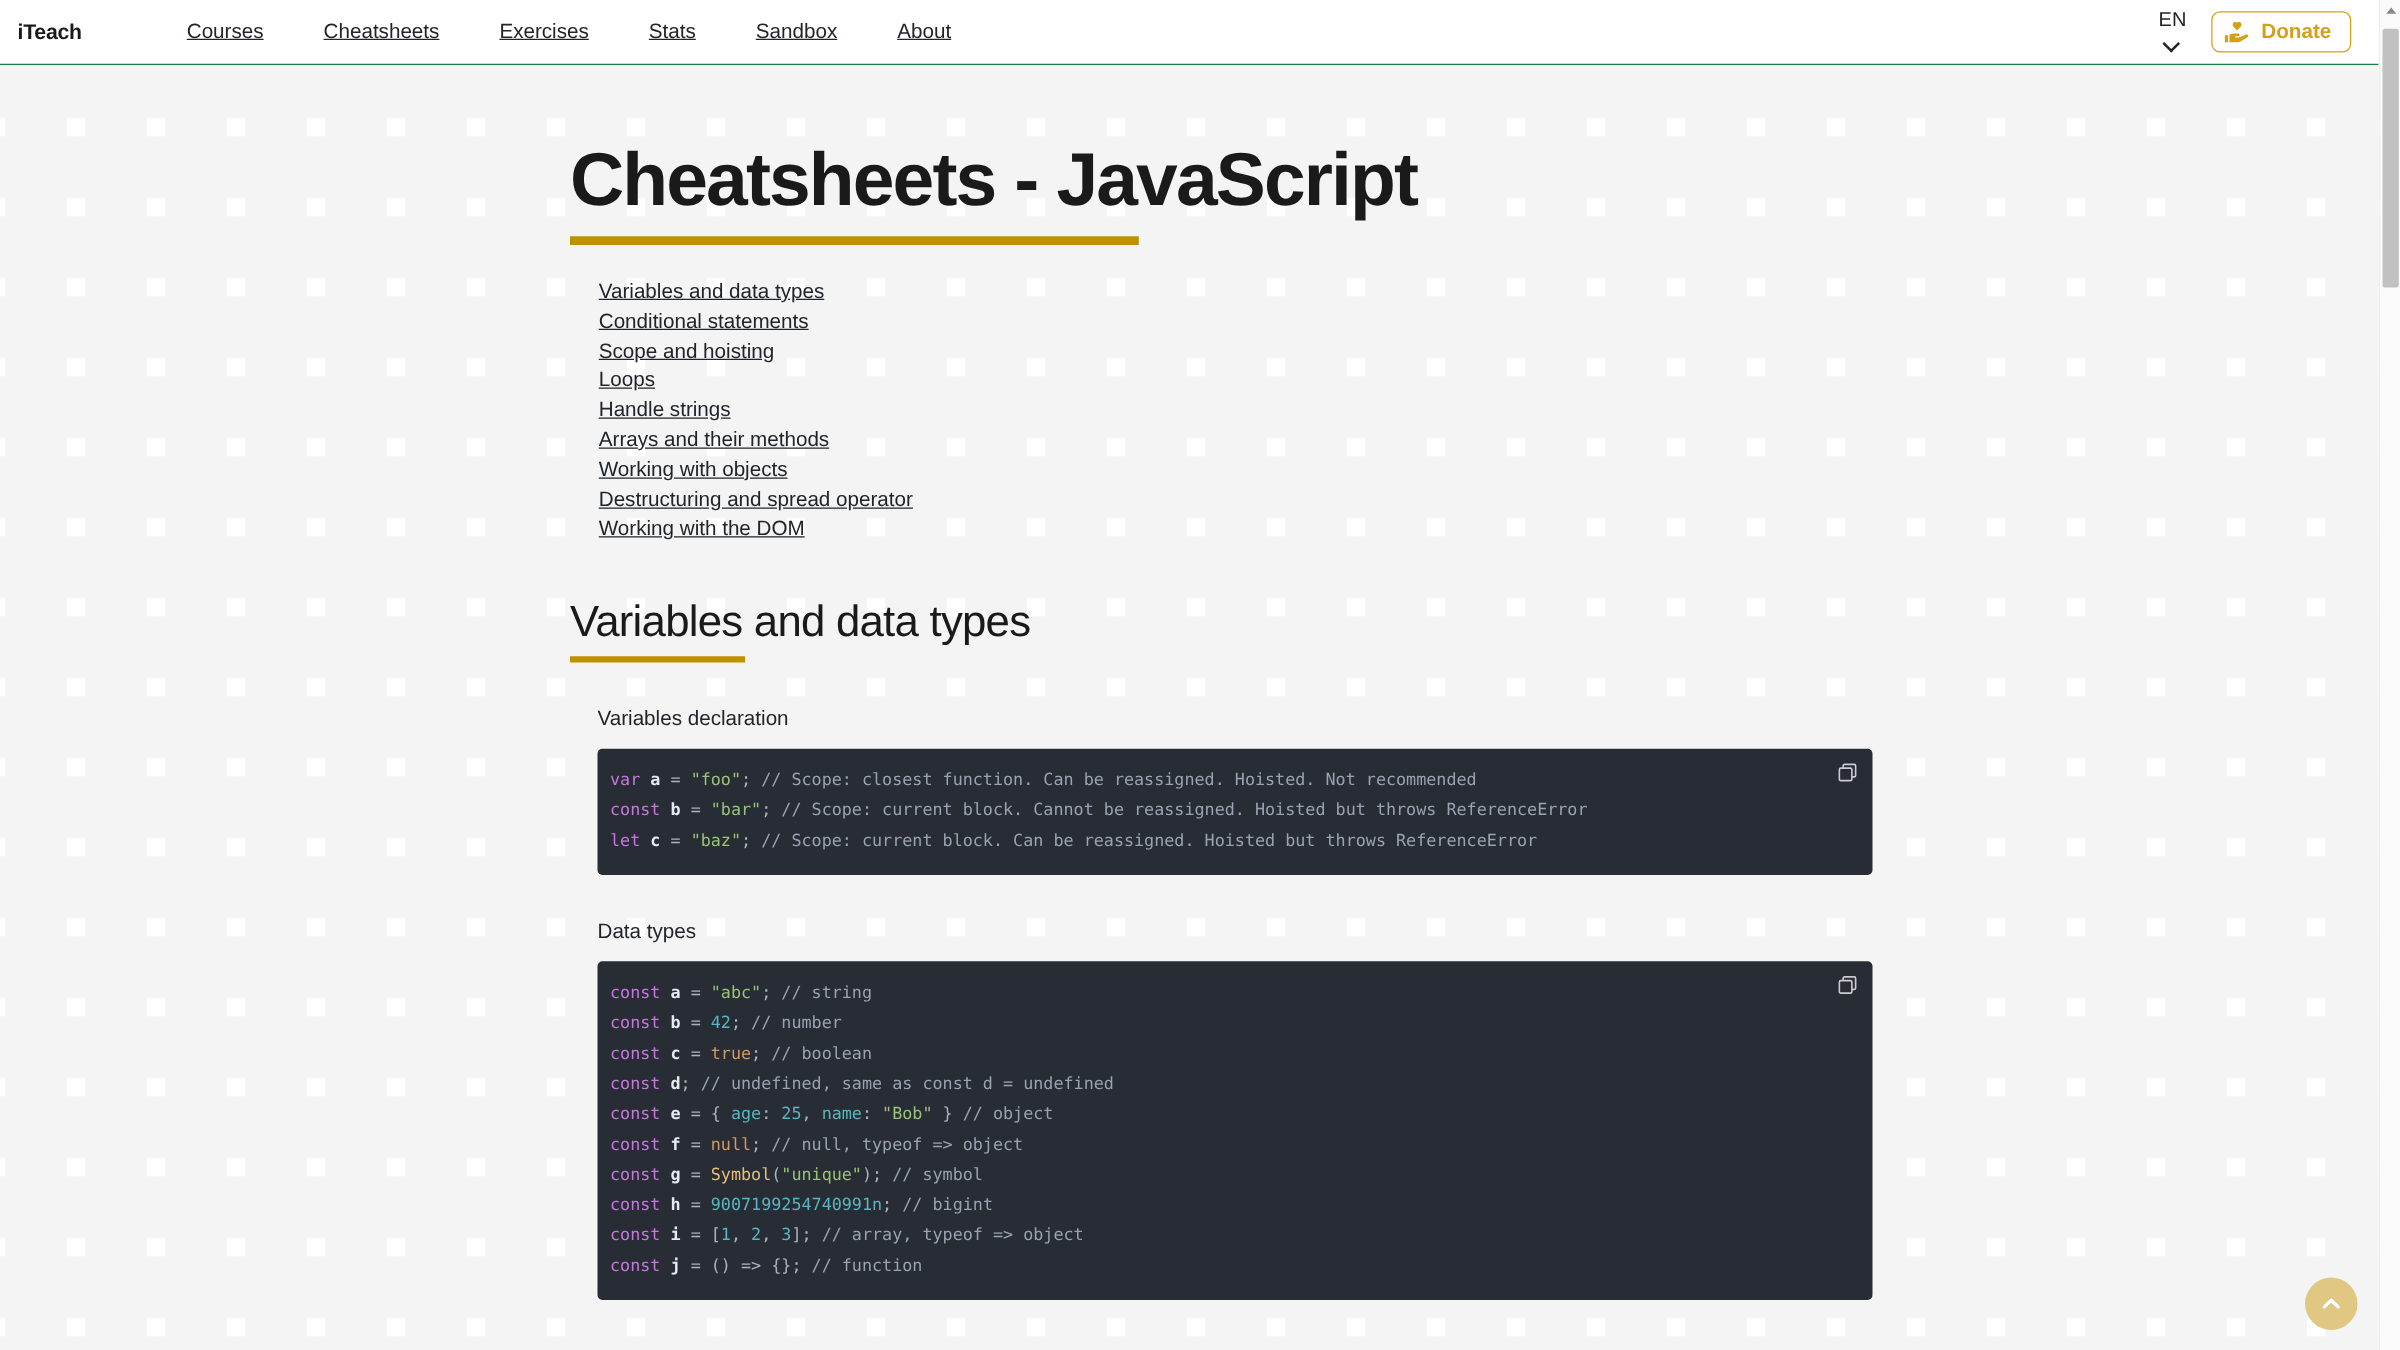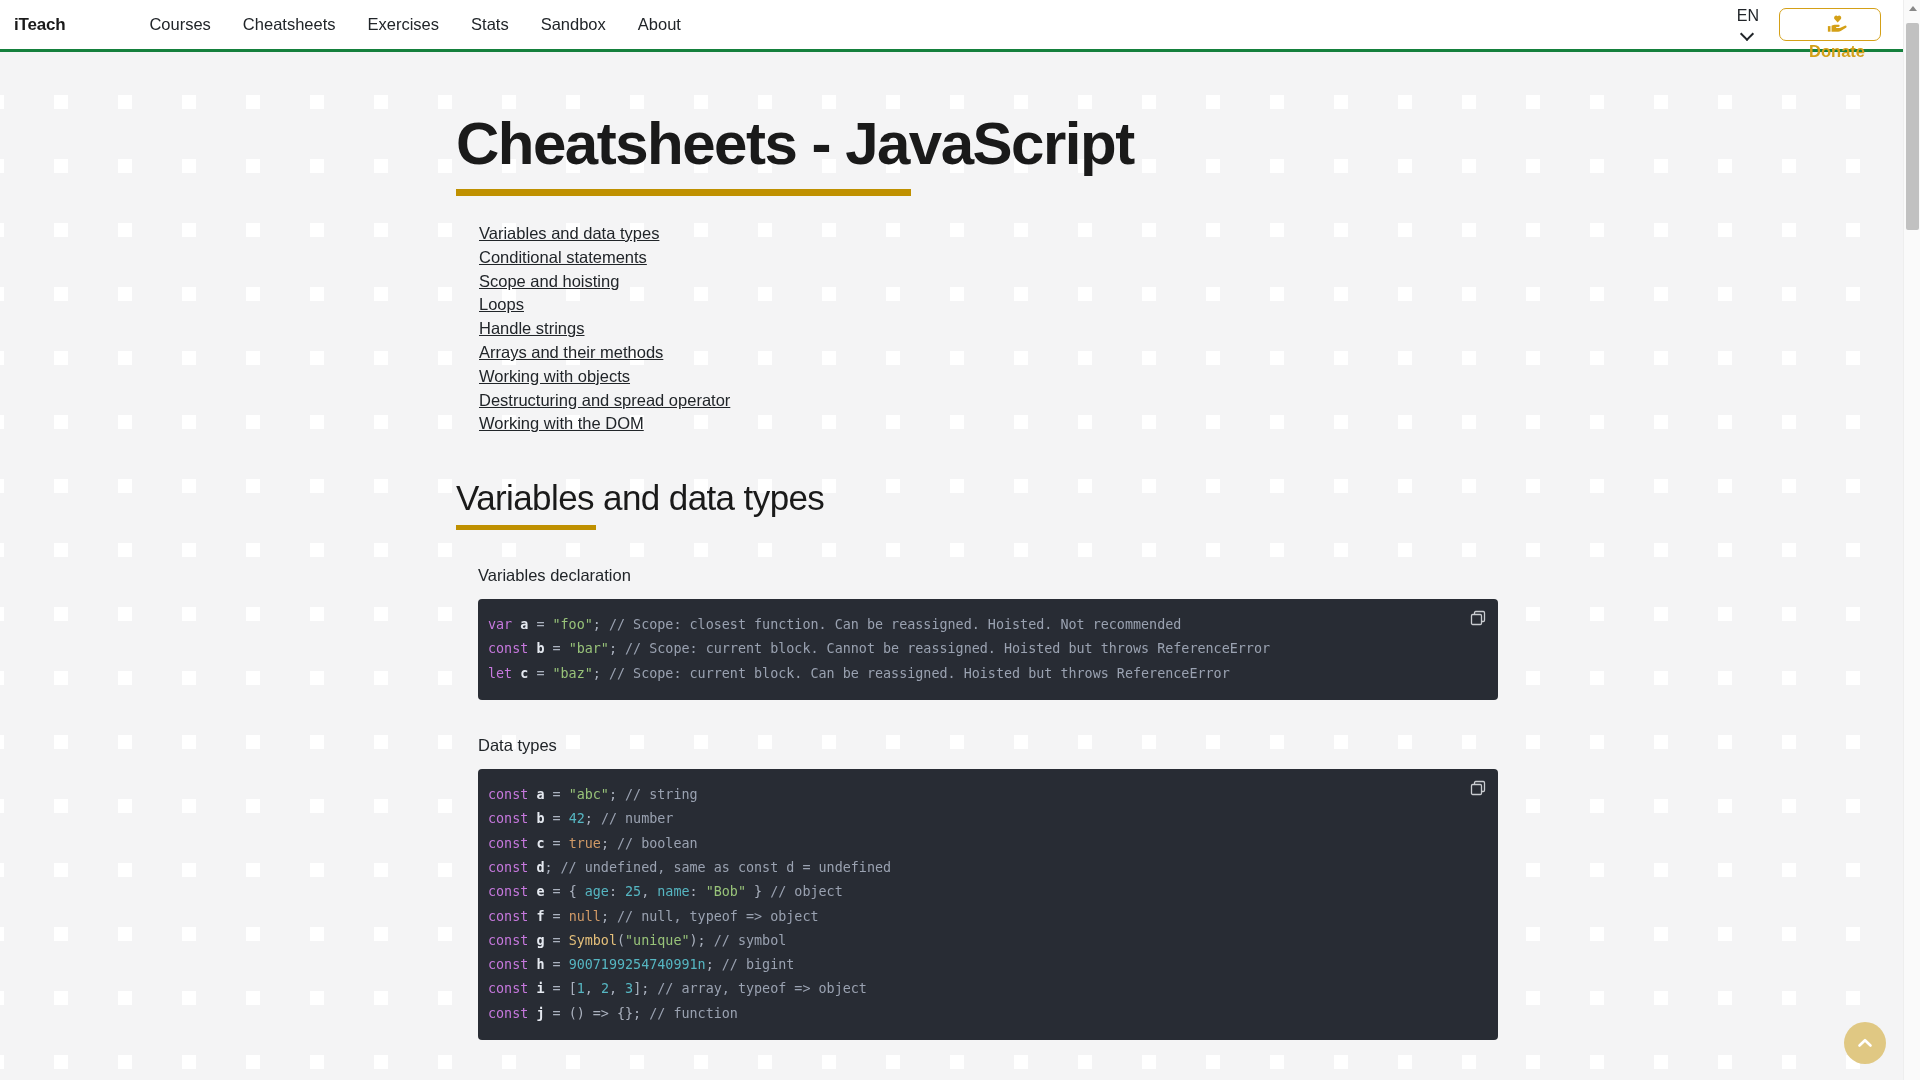--- a/index.html
+++ b/index.html
@@ -32,40 +32,41 @@
     z-index: 0;
   }
 
   
   #navbar {
     position: absolute;
     top: 0; left: 0;
     width: 1903px;
     height: 52px;
     background: #ffffff;
-    border-bottom: 3px solid #15803d;
+    border-bottom: 1px solid #15803d;
     display: flex;
     align-items: center;
     z-index: 30;
   }
 
   .brand {
     font-size: 17px;
     font-weight: bold;
     color: #1a1a1a;
     margin-left: 14px;
     letter-spacing: -0.2px;
     cursor: pointer;
   }
 
   .nav-links {
     display: flex;
     align-items: flex-start;
     margin-left: 68px;
-    gap: 0px;
+    gap: 16px;
+    text-decoration: underline;
   }
   .nav-link {
     font-size: 16.5px;
     color: #212529;
     padding: 8px 16px;
     cursor: pointer;
     white-space: nowrap;
   }
 
   .nav-right {
@@ -105,24 +106,23 @@
   .donate-btn {
     display: flex;
     align-items: center;
     gap: 9px;
     border: 1.6px solid #d4a017;
     border-radius: 7px;
     background: #ffffff;
     color: #d4a017;
     font-size: 16.5px;
     font-weight: bold;
-    padding: 6px 15px 6px 29px;
+    padding: 6px 15px 6px 9px;
     cursor: pointer;
     height: 33px;
-    flex-direction: column;
   }
   .donate-btn svg { display: block; }
 
   
   #content {
     position: absolute;
     top: 52px; left: 16px;
     width: 1903px;
     height: 1028px;
     z-index: 10;

